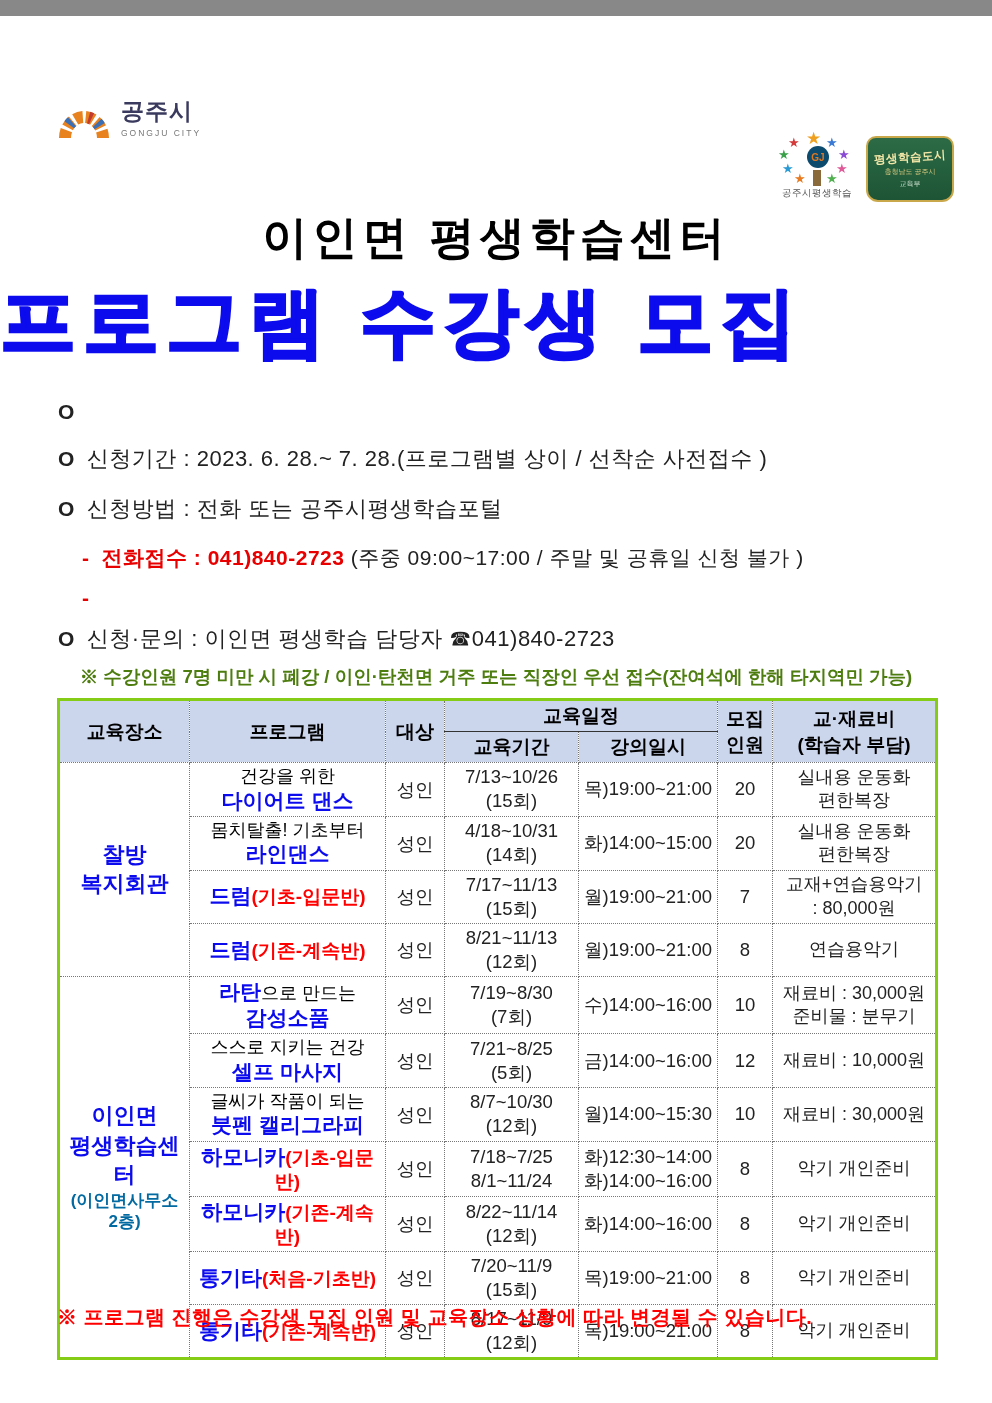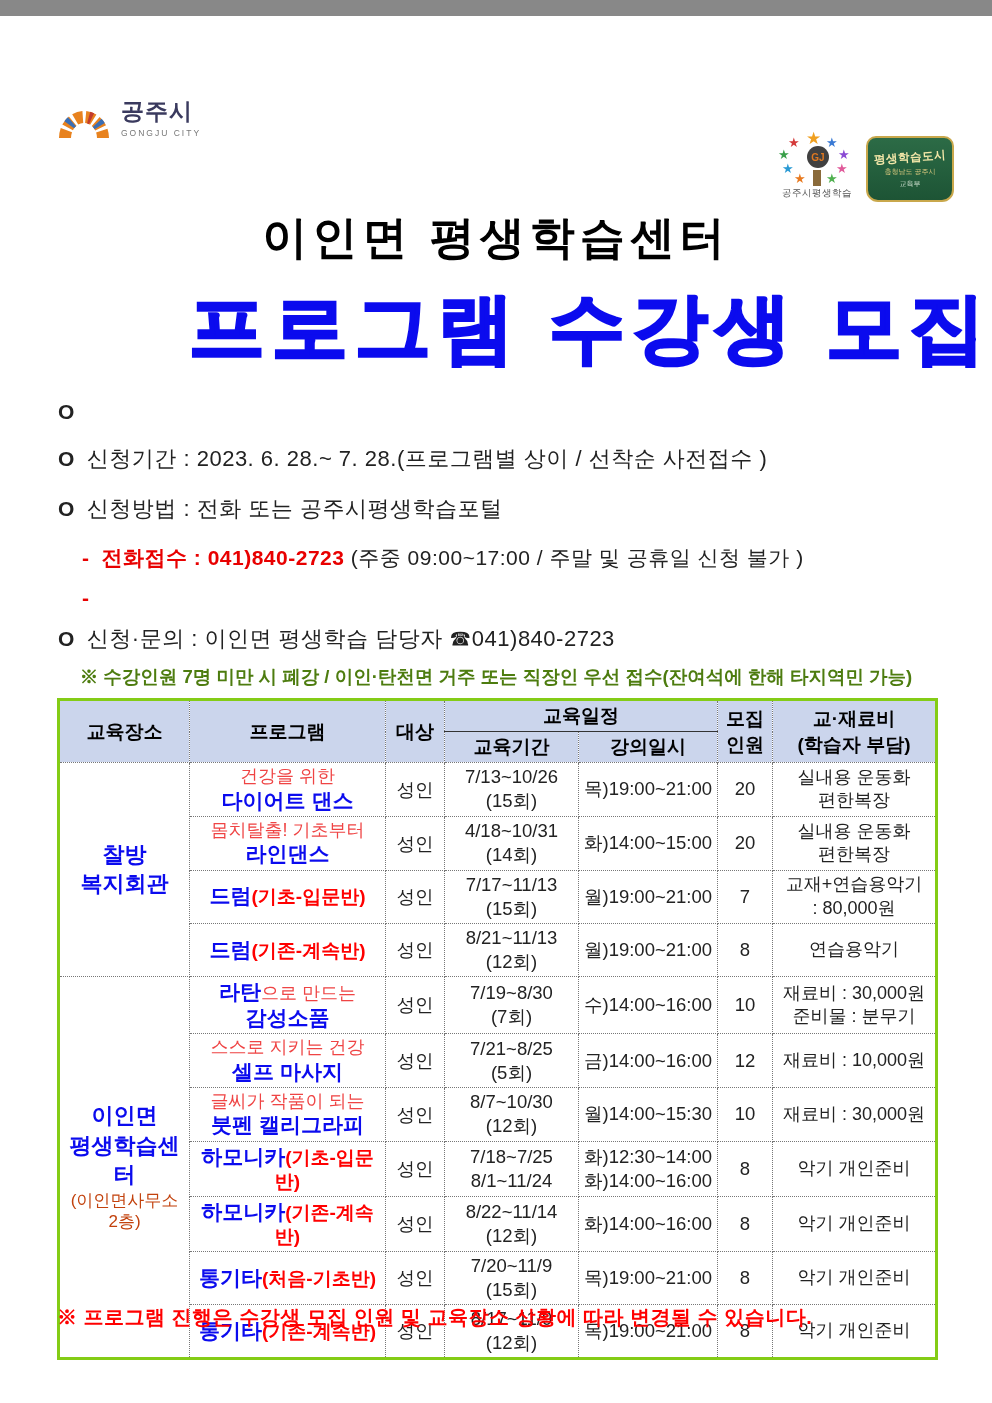--- a/index.html
+++ b/index.html
@@ -8,34 +8,34 @@
 
   
   .logo-wrap { position:absolute; left:57px; top:74px; display:flex; align-items:center; gap:10px; }
   .logo-text-main { font-size:23px; font-weight:bold; color:#3a3a5e; letter-spacing:1px; }
   .logo-text-sub { font-size:8.5px; color:#777; letter-spacing:2px; margin-top:1px;text-align:right; }
 
   
   .badges { position:absolute; right:38px; top:114px; display:flex; align-items:flex-end; gap:10px; }
   .badge-tree { position:relative; width:78px; height:72px; }
   .badge-tree .star { position:absolute; font-size:13px; line-height:1; }
-  .badge-tree .gj-circle { position:absolute; left:29px; top:16px; width:22px; height:22px; background:#404040; border-radius:50%;
+  .badge-tree .gj-circle { position:absolute; left:29px; top:16px; width:22px; height:22px; background:#0c4a6e; border-radius:50%;
       display:flex; align-items:center; justify-content:center; font-size:10px; font-weight:bold; color:#e07820; }
   .badge-tree .trunk { position:absolute; left:35px; top:40px; width:8px; height:16px; background:#8a6a3a; }
   .badge-tree .caption { position:absolute; left:0; top:57px; width:78px; text-align:center; font-size:9.5px; color:#555; letter-spacing:0.5px; }
   .badge-book { width:88px; height:66px; background:linear-gradient(#2c6b46,#1d5435); border:2px solid #c9a84c;
       border-radius:10px 10px 12px 12px; display:flex; flex-direction:column; align-items:center; justify-content:center; gap:2px; }
   .badge-book .bb-title { font-size:11.5px; font-weight:bold; color:#f3e7a8; letter-spacing:0.5px; transform:rotate(-4deg); }
   .badge-book .bb-sub { font-size:7px; color:#d9c87e; }
   .badge-book .bb-org { font-size:7px; color:#cfe0cf; }
 
   
   .title1 { position:absolute; left:0; top:192px; width:100%; text-align:center; font-size:45px; font-weight:bold;
       color:#000; letter-spacing:5px; }
-  .title2 { position:absolute; left:0; top:262px; width:100%; text-align:right; font-size:76px; font-weight:900;
+  .title2 { position:absolute; left:0; top:256px; width:100%; text-align:left; font-size:76px; font-weight:900;
       color:#0b0bee; letter-spacing:7px; -webkit-text-stroke:2.5px #0b0bee; }
 
   
   .info { position:absolute; left:58px; top:384px; width:900px; }
   .info-line { display:flex; align-items:baseline; font-size:22px; color:#222; margin-bottom:20px; letter-spacing:0.5px; }
   .info-line.dash { margin-left:24px; font-size:21px; margin-bottom:14px; }
   .marker { font-weight:bold; margin-right:12px; font-size:21px; }
   .marker.red { color:#e80000; }
   .sg-plain { color:#222; }
   .sg-red { color:#e80000; font-weight:bold; }
@@ -47,24 +47,24 @@
   
   table.prog { position:absolute; left:57px; top:682px; width:878px; border-collapse:collapse; table-layout:fixed;
       border:3px solid #84cc16; }
   table.prog th, table.prog td { border:1px dotted #777; padding:2px 3px; vertical-align:middle; text-align:center; overflow:hidden; }
   table.prog thead th { background:#cbd5ec; font-size:19px; font-weight:bold; color:#000; height:27px; }
   th.sched-group { border-bottom:1.5px solid #333; }
   thead tr.subhead th { border-top:1.5px solid #333; }
   .hdr-2line span { display:block; line-height:26px; }
   tbody tr { height:48px; }
   td.loc-cell { font-size:22px; font-weight:bold; color:#0b0bee; line-height:1.35; }
-  td.loc-cell .loc-sub { font-size:17px; font-weight:normal; color:#c2410c; display:block; line-height:1.25; }
+  td.loc-cell .loc-sub { font-size:17px; font-weight:bold; color:#0369a1; display:block; line-height:1.25; }
   td.loc-cell .loc-main { display:block; }
   .prog-line { display:block; line-height:1.25; }
-  .t-plain { font-size:18px; color:#ef4444; }
+  .t-plain { font-size:18px; color:#000000; }
   .t-blue { font-size:21px; font-weight:bold; color:#0b0bee; }
   .t-red { font-size:19px; font-weight:bold; color:#f00; }
   td.c-target, td.c-period, td.c-time, td.c-cap { font-size:18.5px; color:#222; }
   td.c-period .pl, td.c-time .pl { display:block; line-height:1.3; }
   td.c-fee { font-size:18px; color:#222; text-align:left; padding-left:7px; }
   td.c-fee .pl { display:block; line-height:1.3; }
 
   
   .footer-note { position:absolute; left:57px; top:1288px; font-size:20px; font-weight:bold; color:#f00; letter-spacing:0.5px; }
 </style>

